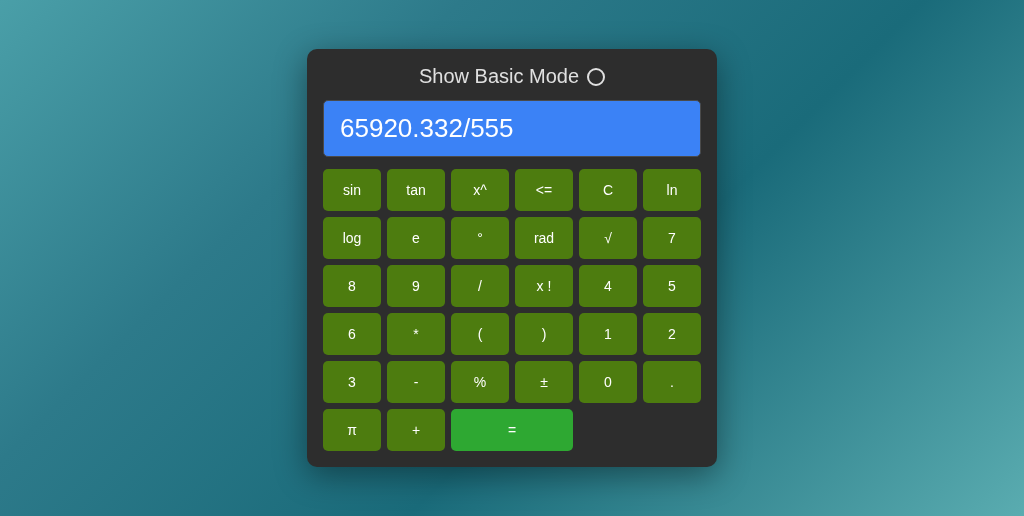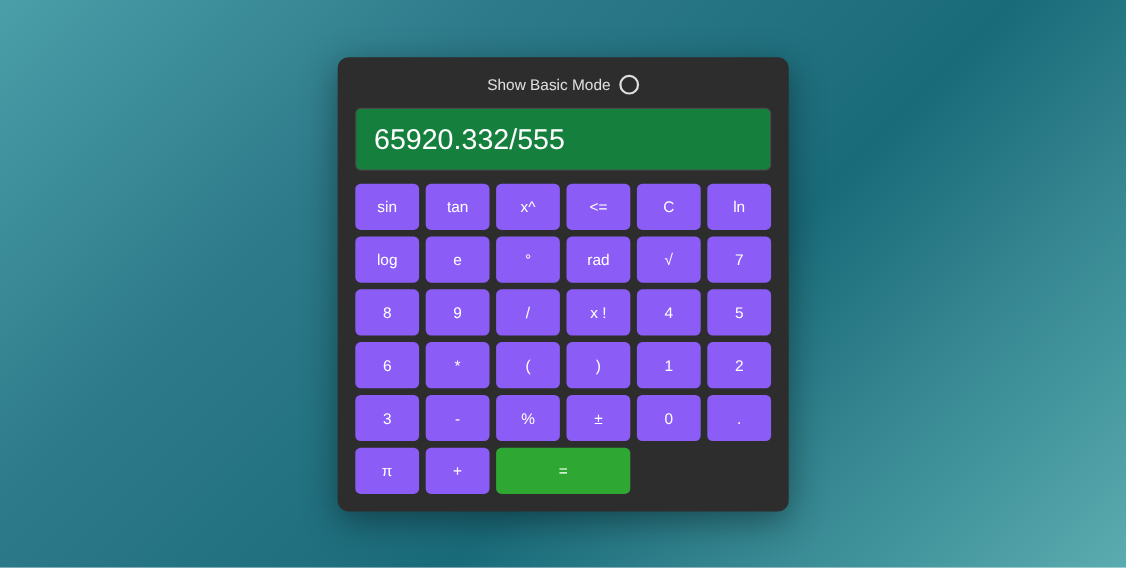--- a/index.html
+++ b/index.html
@@ -23,54 +23,54 @@
       box-shadow: 0 8px 32px rgba(0,0,0,0.4);
     }
 
     .header {
       display: flex;
       align-items: center;
       justify-content: center;
       gap: 8px;
       margin-bottom: 12px;
       color: #e0e0e0;
-      font-size: 14px;
+      font-size: 20px;
     }
 
     .header-icon {
       width: 18px;
       height: 18px;
       border: 2px solid #e0e0e0;
       border-radius: 50%;
       display: inline-block;
     }
 
     .display {
-      background: #15803d;
+      background: #3b82f6;
       border-radius: 5px;
       padding: 12px 16px;
       color: #ffffff;
       font-size: 26px;
       font-weight: 400;
       text-align: left;
       margin-bottom: 12px;
       min-height: 54px;
       display: flex;
       align-items: center;
       border: 1px solid #4a4a4a;
     }
 
     .buttons-grid {
       display: grid;
       grid-template-columns: repeat(6, 1fr);
       gap: 6px;
     }
 
     .btn {
-      background: #8b5cf6;
+      background: #4d7c0f;
       color: #ffffff;
       border: none;
       border-radius: 5px;
       padding: 0;
       height: 42px;
       font-size: 14px;
       cursor: pointer;
       display: flex;
       align-items: center;
       justify-content: center;

